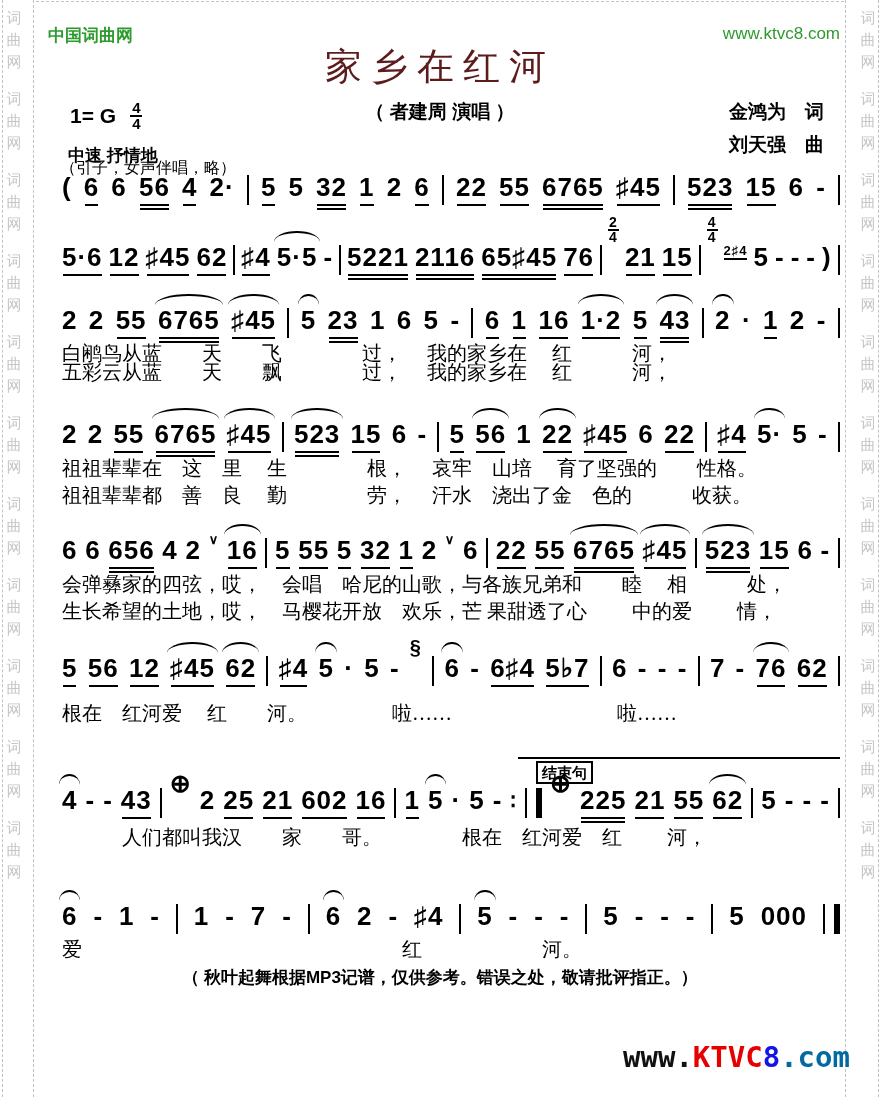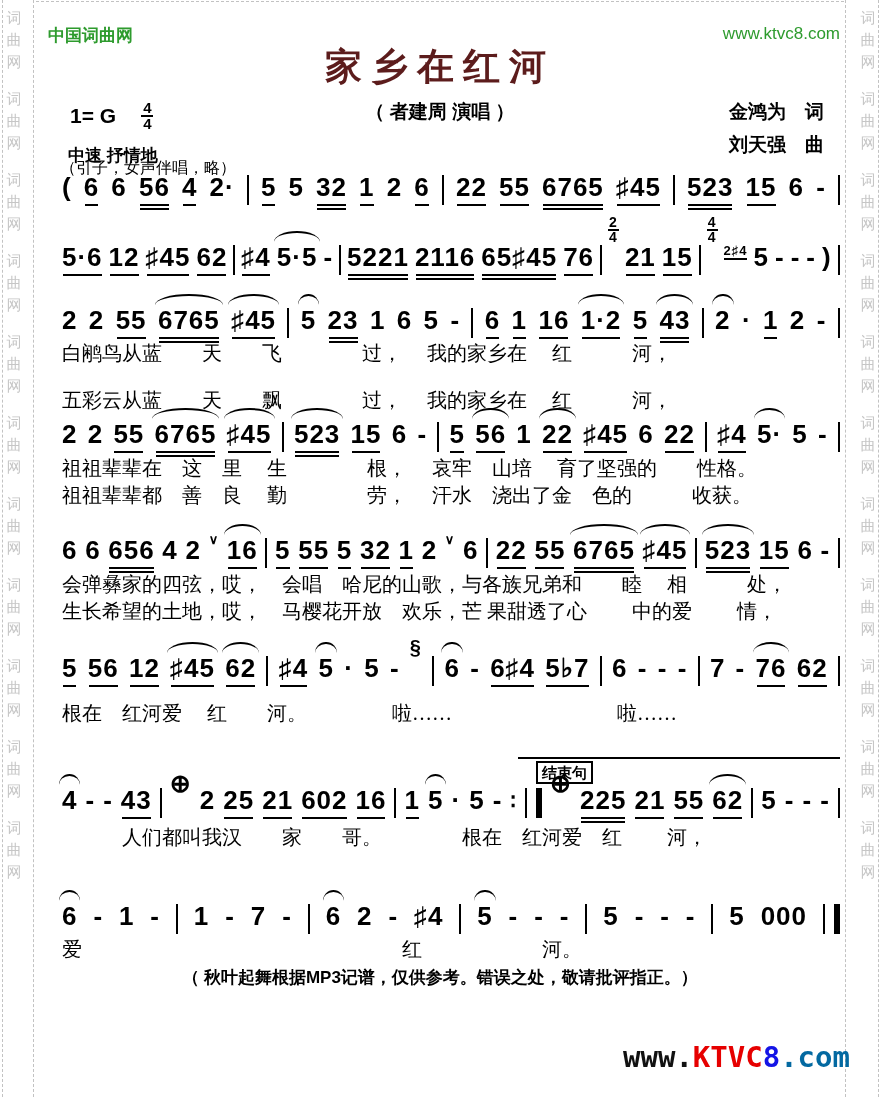--- a/index.html
+++ b/index.html
@@ -10,26 +10,26 @@
         text-align:center;line-height:1;font-family:"Liberation Serif",serif;}
   .rail-left{left:5px;} .rail-right{right:3px;}
   .rail span{display:block;margin:7px 0;}
   .rail span.gap{margin-top:22px;}
   .vdash{position:absolute;top:0;bottom:0;border-left:1px dashed #c2c2c2;}
   .hdash{position:absolute;left:36px;right:36px;top:1px;border-top:1px dashed #c2c2c2;}
   
   .site-left{position:absolute;top:24px;left:48px;font-size:17px;font-weight:bold;}
   .site-right{position:absolute;top:24px;right:40px;font-size:17px;}
   .title{position:absolute;top:42px;left:0;right:0;text-align:center;font-size:37px;
-         font-weight:bold;letter-spacing:9px;font-family:"Liberation Serif",serif;}
+         font-weight:normal;letter-spacing:9px;font-family:"Liberation Serif",serif;}
   .subtitle{position:absolute;top:99px;left:0;right:0;text-align:center;font-size:19px;font-weight:bold;white-space:pre;}
   .credits{position:absolute;top:95px;right:56px;font-size:19px;font-weight:bold;line-height:33px;
            white-space:pre;text-align:right;font-family:"Liberation Serif",serif;}
   .content{position:absolute;left:62px;right:40px;top:0;height:100%;}
-  .keysig{position:absolute;top:101px;left:8px;font-size:21px;font-weight:bold;display:flex;align-items:center;gap:25px;}
+  .keysig{position:absolute;top:101px;left:8px;font-size:21px;font-weight:bold;display:flex;align-items:center;gap:14px;}
   .meter{display:inline-flex;flex-direction:column;align-items:center;font-size:15px;line-height:14px;font-weight:bold;}
   .meter .mnum{border-bottom:2px solid #000;padding:0 2px;}
   .tempo{position:absolute;top:144px;left:6px;font-size:17px;font-weight:bold;}
   .intro{position:absolute;top:158px;left:-2px;font-size:16px;font-weight:normal;}
   
   .music{position:absolute;left:0;right:0;height:36px;display:flex;justify-content:space-between;
          align-items:flex-end;font-weight:bold;font-size:26px;letter-spacing:1px;}
   .tok{position:relative;padding-bottom:3px;white-space:nowrap;}
   .u1::after{content:"";position:absolute;left:1px;right:1px;bottom:0;height:2px;background:#000;}
   .u2::after{content:"";position:absolute;left:1px;right:1px;bottom:0;height:2px;background:#000;box-shadow:0 4px 0 #000;}
@@ -234,21 +234,21 @@
       <span class="tok u2"><i class="arc"></i>43</span>
       <span class="bar"></span>
       <span class="tok"><i class="arc"></i>2</span>
       <span class="tok">·</span>
       <span class="tok u1">1</span>
       <span class="tok">2</span>
       <span class="tok">-</span>
       <span class="bar"></span>
     </div>
   <div class="lyric" style="top:340px">白鹇鸟从蓝　　天　　飞　　　　过，　 我的家乡在　 红　　　河，</div>
-  <div class="lyric" style="top:387px">五彩云从蓝　　天　　飘　　　　过，　 我的家乡在　 红　　　河，</div>
+  <div class="lyric" style="top:359px">五彩云从蓝　　天　　飘　　　　过，　 我的家乡在　 红　　　河，</div>
 
   <div class="music" style="top:417px">
       <span class="tok">2</span>
       <span class="tok">2</span>
       <span class="tok u1">55</span>
       <span class="tok u2"><i class="arc"></i>6765</span>
       <span class="tok u1"><i class="arc"></i>♯45</span>
       <span class="bar"></span>
       <span class="tok u2"><i class="arc"></i>523</span>
       <span class="tok u1">15</span>

